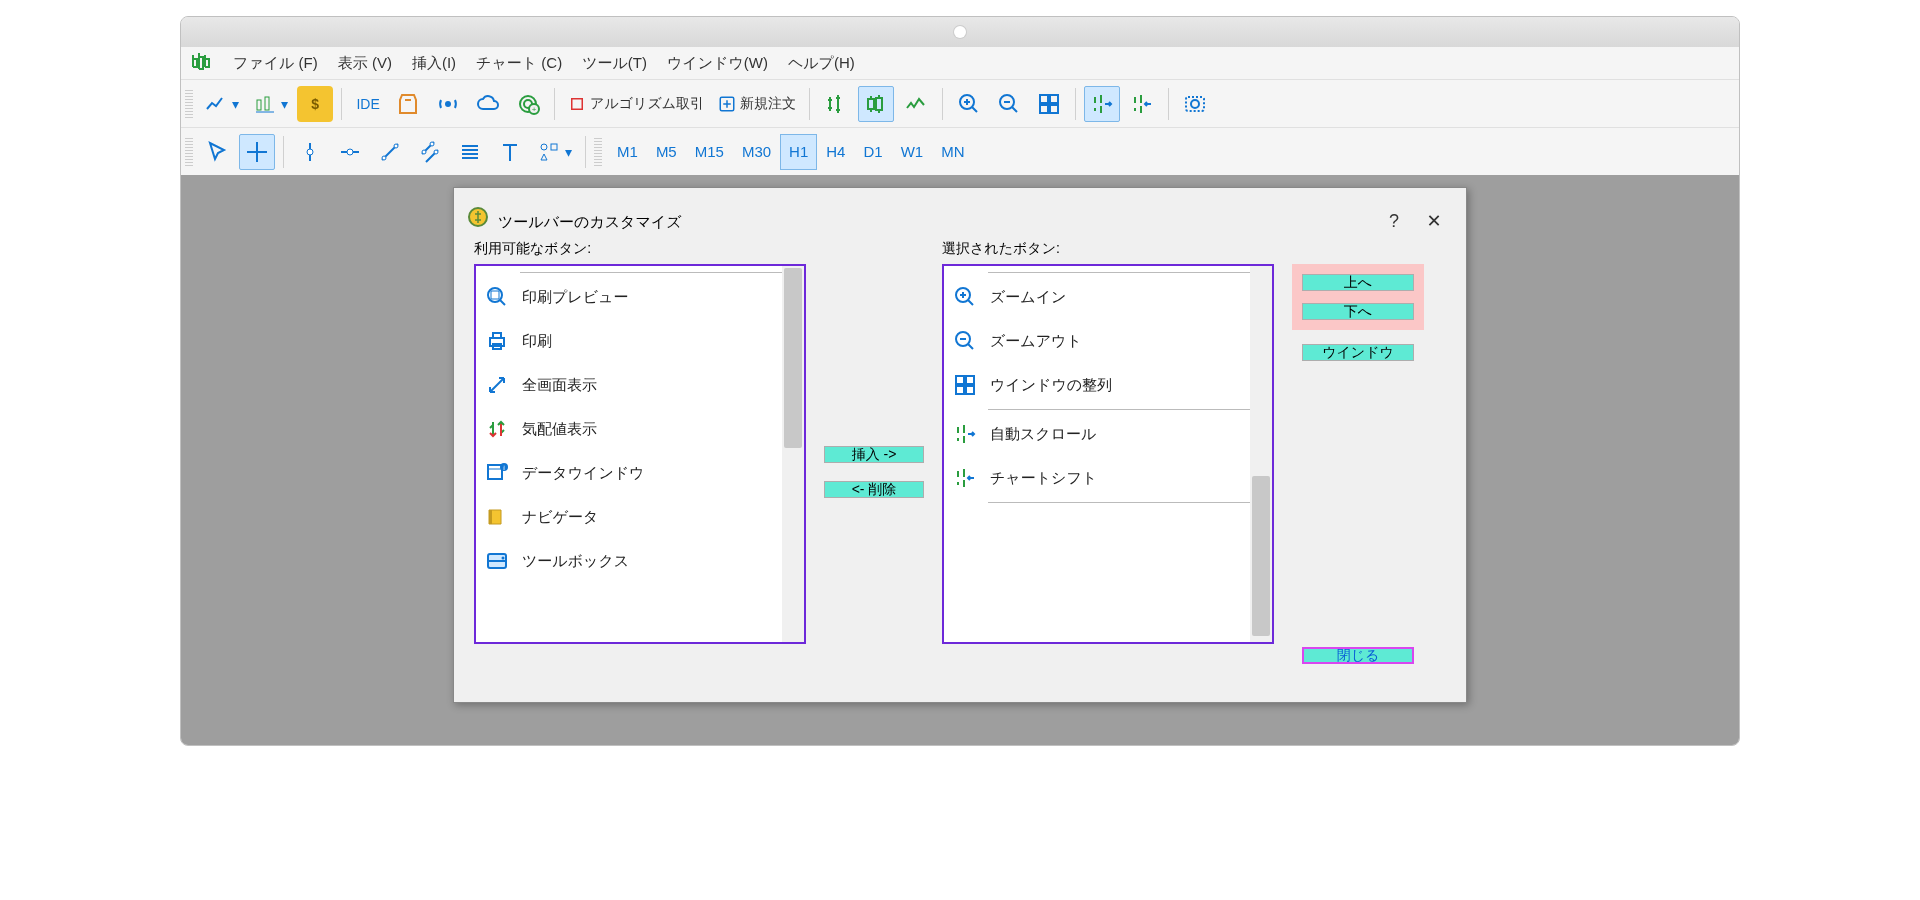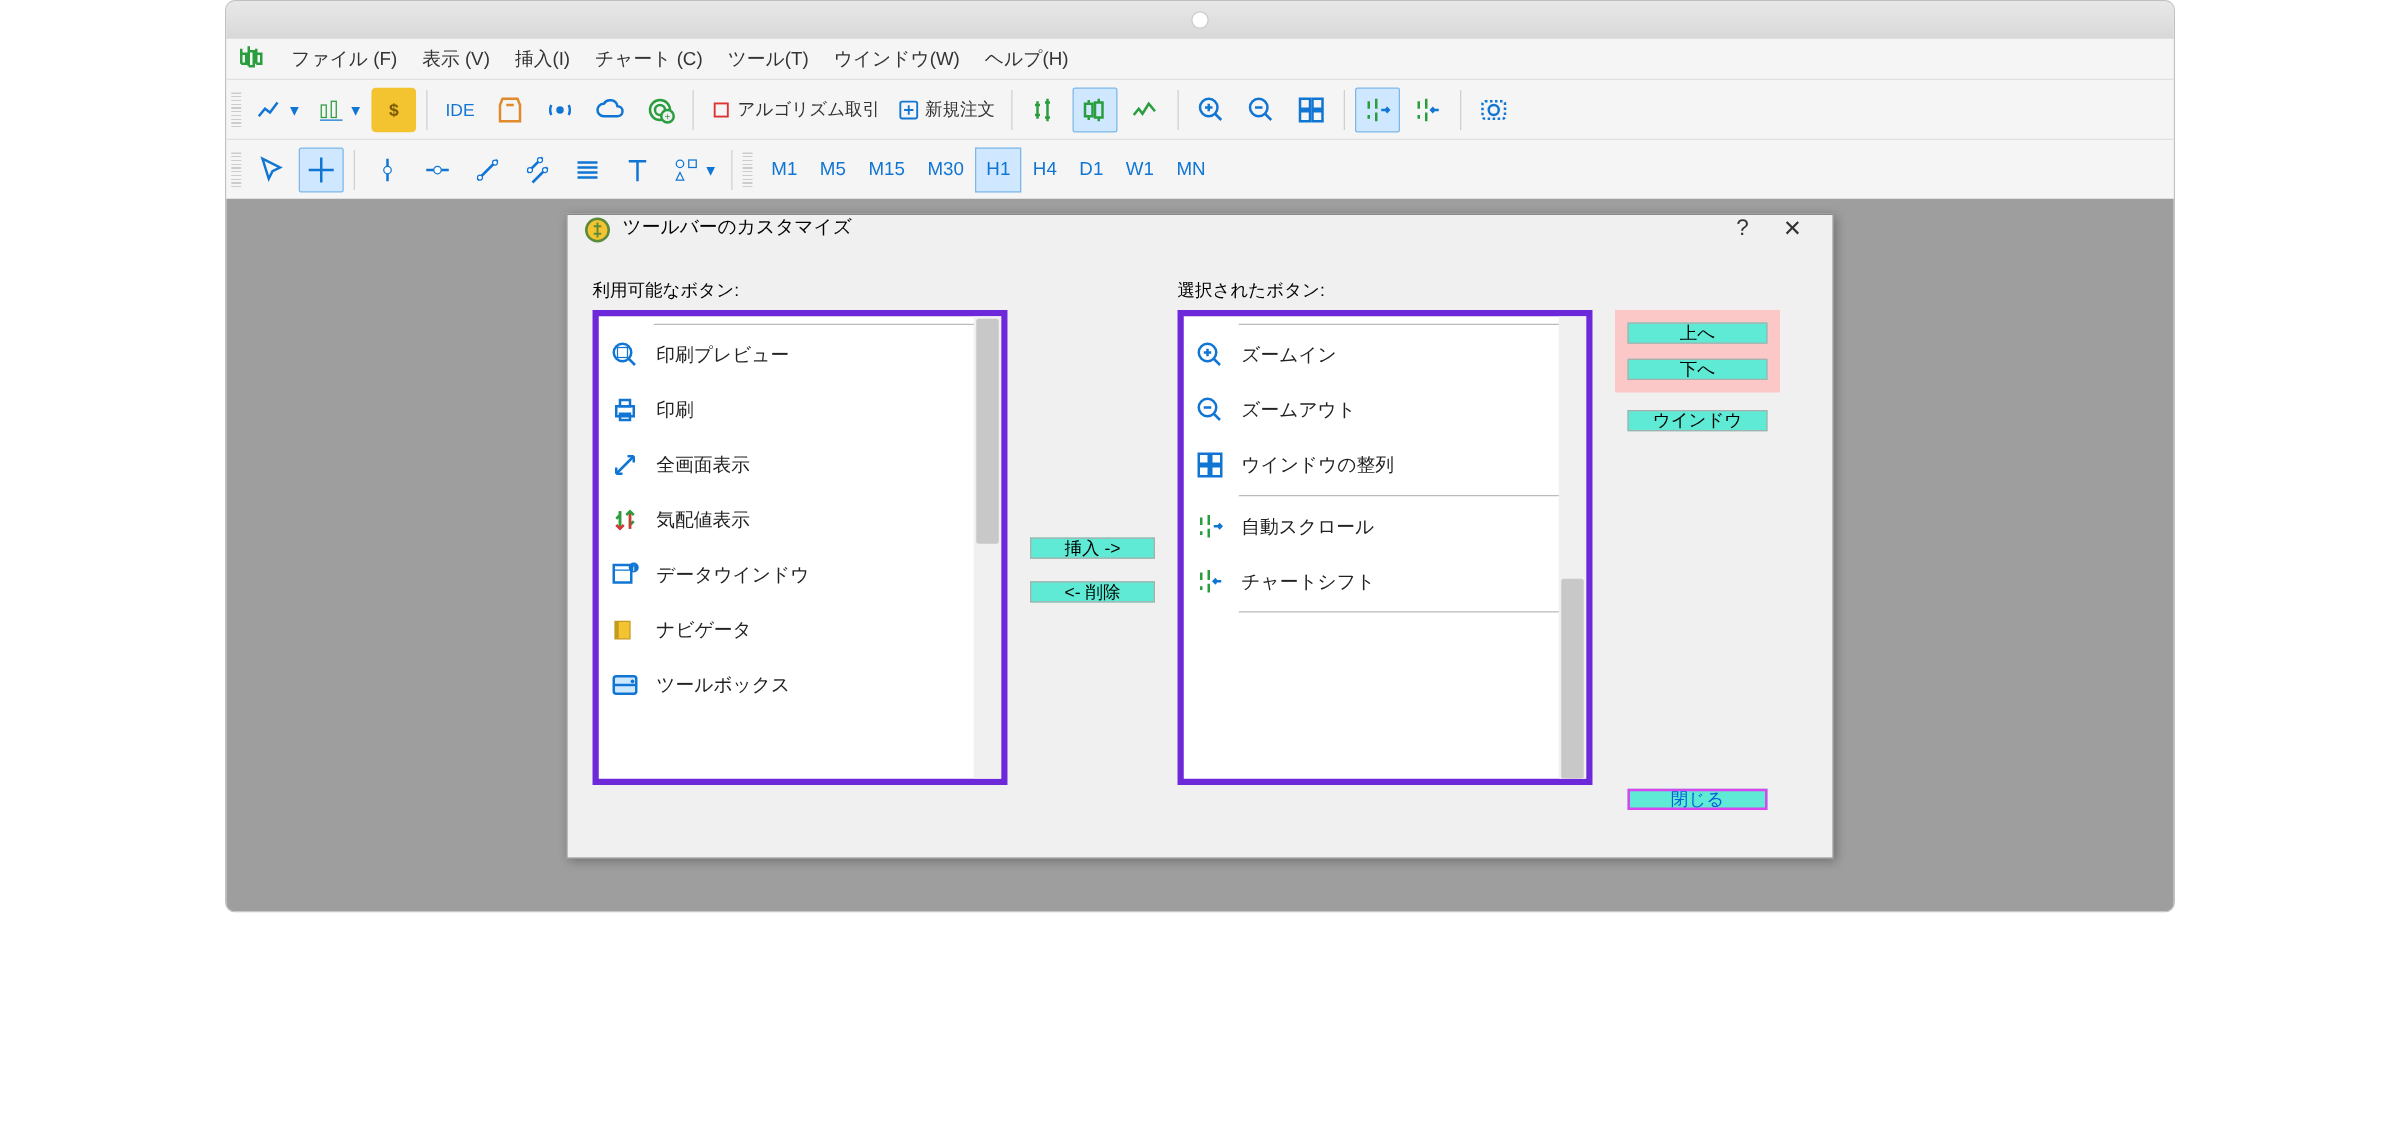--- a/index.html
+++ b/index.html
@@ -1,37 +1,37 @@
 <!DOCTYPE html>
 <html><head>
 <meta charset="utf-8">
 <style>
 * { box-sizing: border-box; margin: 0; padding: 0; font-family: "Meiryo", "Yu Gothic", sans-serif; }
 body { background: #fff; }
-.window { width: 1560px; height: 730px; margin: 0 auto; border: 1px solid #c0c0c0; border-radius: 8px; overflow: hidden; background: #f0f0f0; }
+.window { width: 1560px; height: 730px; margin: 16px auto; border: 1px solid #c0c0c0; border-radius: 8px; overflow: hidden; background: #f0f0f0; }
 .titlebar { height: 30px; background: linear-gradient(#e8e8e8,#d8d8d8); position: relative; }
 .titlebar .dot { position: absolute; left: 50%; top: 50%; transform: translate(-50%,-50%); width: 12px; height: 12px; border-radius: 50%; background: #fff; box-shadow: 0 0 0 1px #ccc; }
 .menubar { height: 32px; background: #f5f5f5; display: flex; align-items: center; padding: 0 8px; gap: 20px; font-size: 15px; color: #333; }
 .menubar .logo { color: #2a9d3f; font-weight: bold; font-size: 16px; }
 .toolbar { height: 48px; background: #f5f5f5; border-top: 1px solid #e0e0e0; display: flex; align-items: center; padding: 0 4px; gap: 4px; }
 .toolbar .grip { width: 8px; height: 28px; background: repeating-linear-gradient(#ccc 0 1px, transparent 1px 3px); margin-right: 2px; }
 .tbtn { min-width: 36px; height: 36px; display: inline-flex; align-items: center; justify-content: center; border: 1px solid transparent; border-radius: 2px; cursor: pointer; padding: 0 4px; gap: 4px; font-size: 14px; color: #1176d3; }
 .tbtn.active { background: #cfe8ff; border-color: #7db7e8; }
 .tbtn.gold { background: #f4c430; border-radius: 4px; }
 .sep { width: 1px; height: 32px; background: #d0d0d0; margin: 0 4px; }
 .tlabel { color: #333; font-size: 14px; }
 .workspace { flex: 1; background: #9e9e9e; position: relative; height: calc(100% - 30px - 32px - 48px - 48px); }
 .dialog { position: absolute; left: 272px; top: 12px; width: 1014px; height: 516px; background: #f0f0f0; border: 1px solid #888; box-shadow: 2px 2px 8px rgba(0,0,0,0.3); }
-.dlg-title { height: 44px; display: flex; align-items: flex-start; padding: 0 12px; font-size: 15px; }
+.dlg-title { height: 44px; display: flex; align-items: flex-end; padding: 0 12px; font-size: 15px; }
 .dlg-title .spacer { flex: 1; }
 .dlg-title .help, .dlg-title .close { width: 40px; text-align: center; font-size: 18px; cursor: pointer; color: #333; }
 .dlg-body { padding: 8px 20px 20px 20px; display: flex; gap: 18px; }
 .col { display: flex; flex-direction: column; }
 .col-label { font-size: 14px; margin-bottom: 6px; }
-.listbox { width: 332px; height: 380px; border: 5px solid #6d28d9; background: #fff; position: relative; overflow: hidden; }
+.listbox { width: 332px; height: 380px; border: 2px solid #6d28d9; background: #fff; position: relative; overflow: hidden; }
 .listbox .scrolltrack { position: absolute; right: 0; top: 0; width: 22px; height: 100%; background: #f0f0f0; }
 .listbox .thumb { position: absolute; right: 2px; width: 18px; background: #c8c8c8; border-radius: 2px; }
 .li { height: 44px; display: flex; align-items: center; padding: 0 8px; gap: 12px; font-size: 15px; color: #222; }
 .li .ico { width: 26px; height: 26px; display: flex; align-items: center; justify-content: center; }
 .divider { height: 1px; background: #bbb; margin: 2px 8px 2px 44px; }
 .midcol { display: flex; flex-direction: column; justify-content: center; gap: 18px; margin-top: 40px; }
 .btn { min-width: 100px; height: 17px; background: #5eead4; border: 1px solid #adadad; font-size: 14px; cursor: pointer; display: flex; align-items: center; justify-content: center; }
 .rightcol { display: flex; flex-direction: column; gap: 14px; align-items: center; margin-top: 24px; }
 .pinkbox { background: #fbc7c7; padding: 10px; display: flex; flex-direction: column; gap: 12px; }
 .closebtn { border: 2px solid #d946ef; color: #0a5fd6; margin-top: auto; width: 112px; }

